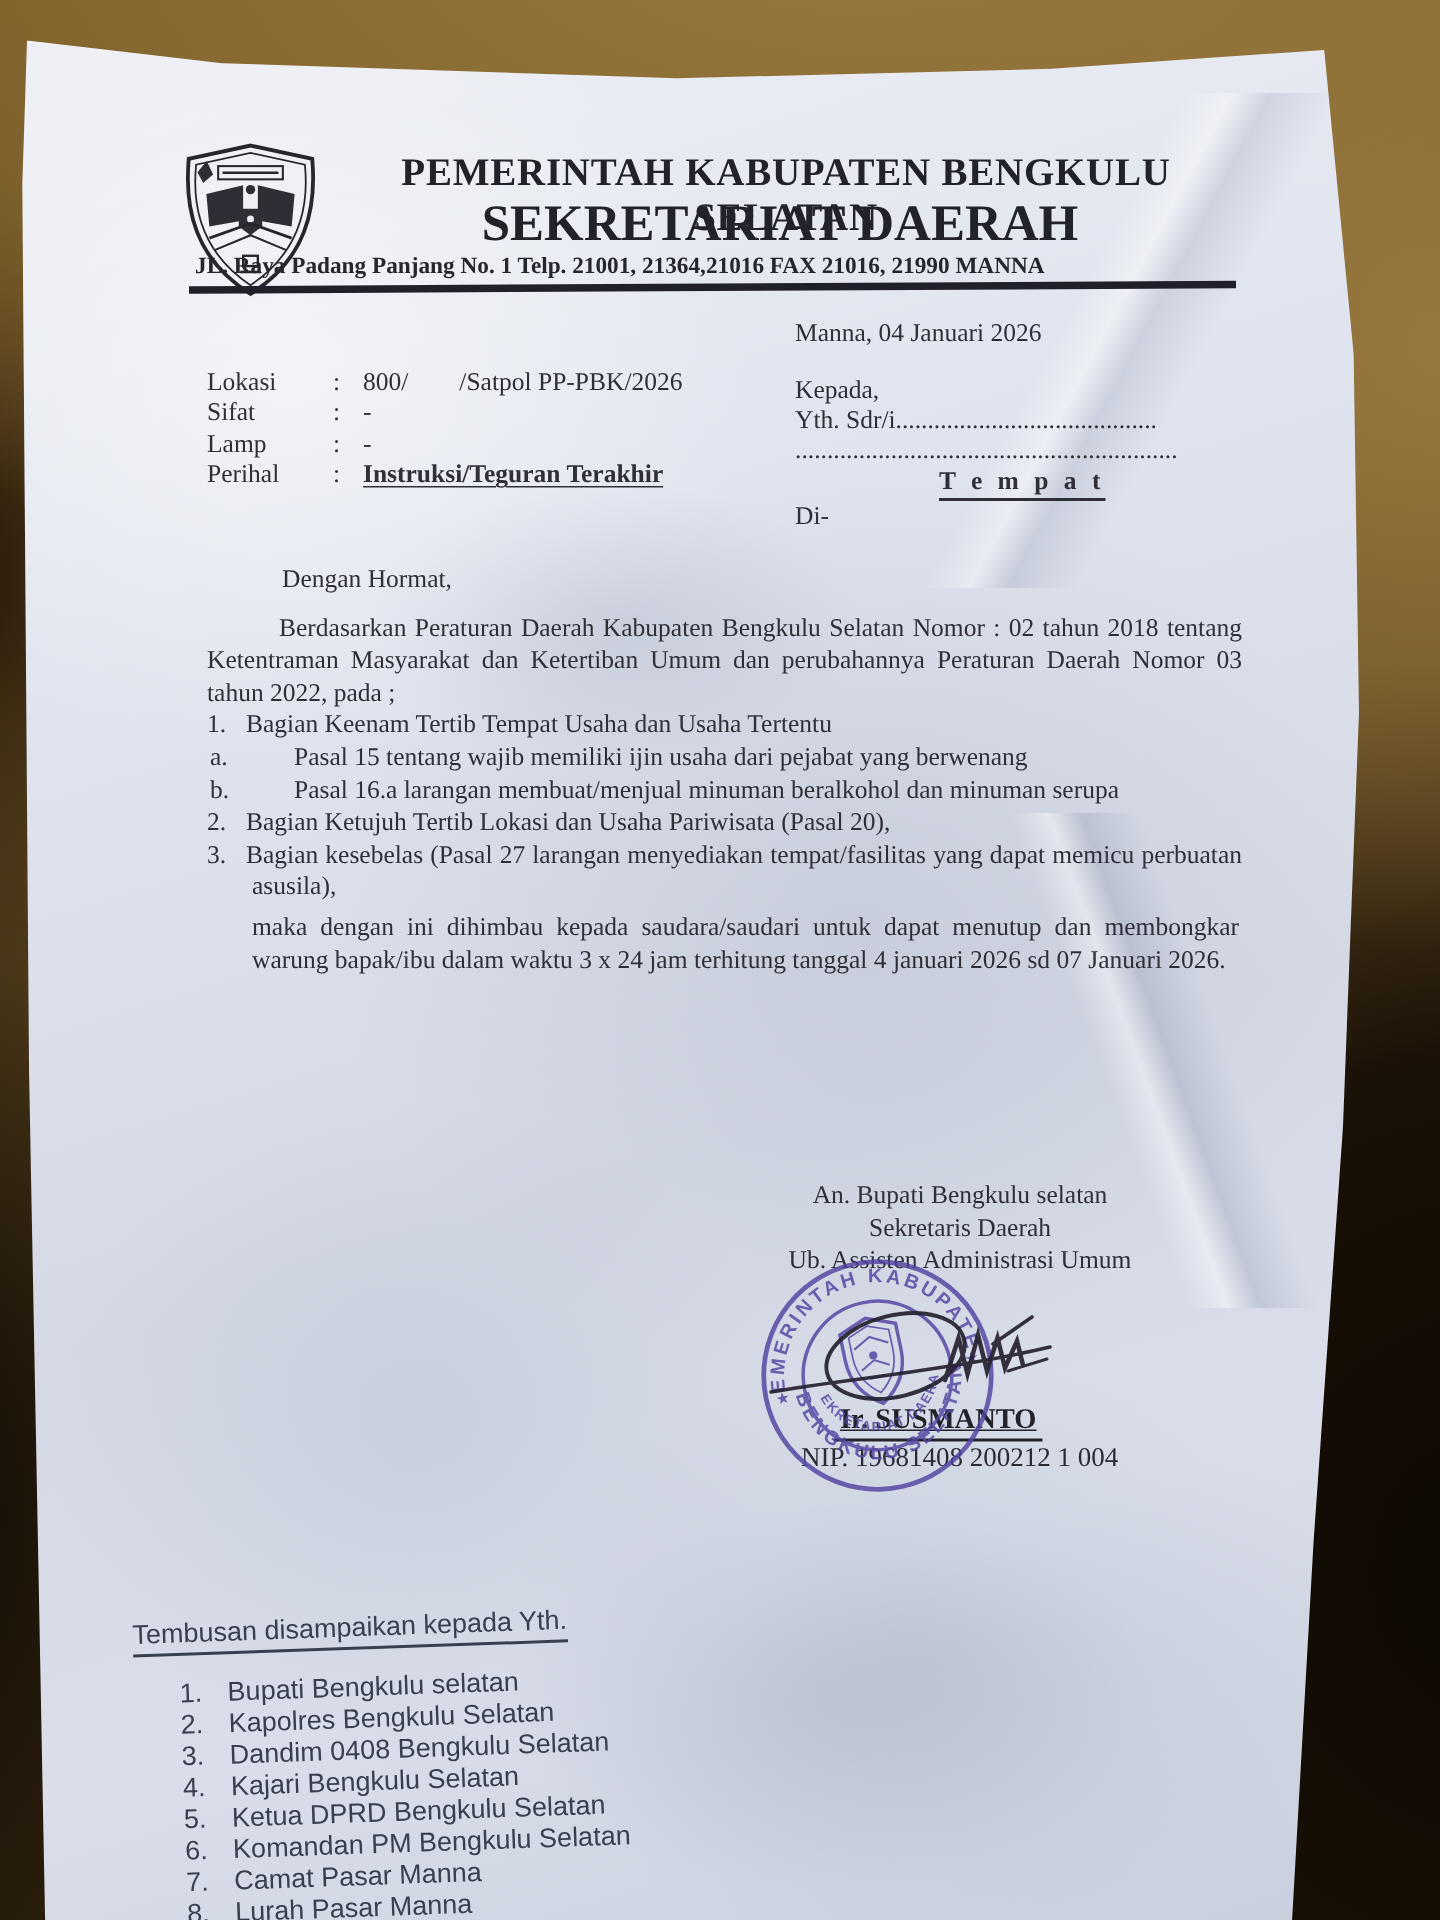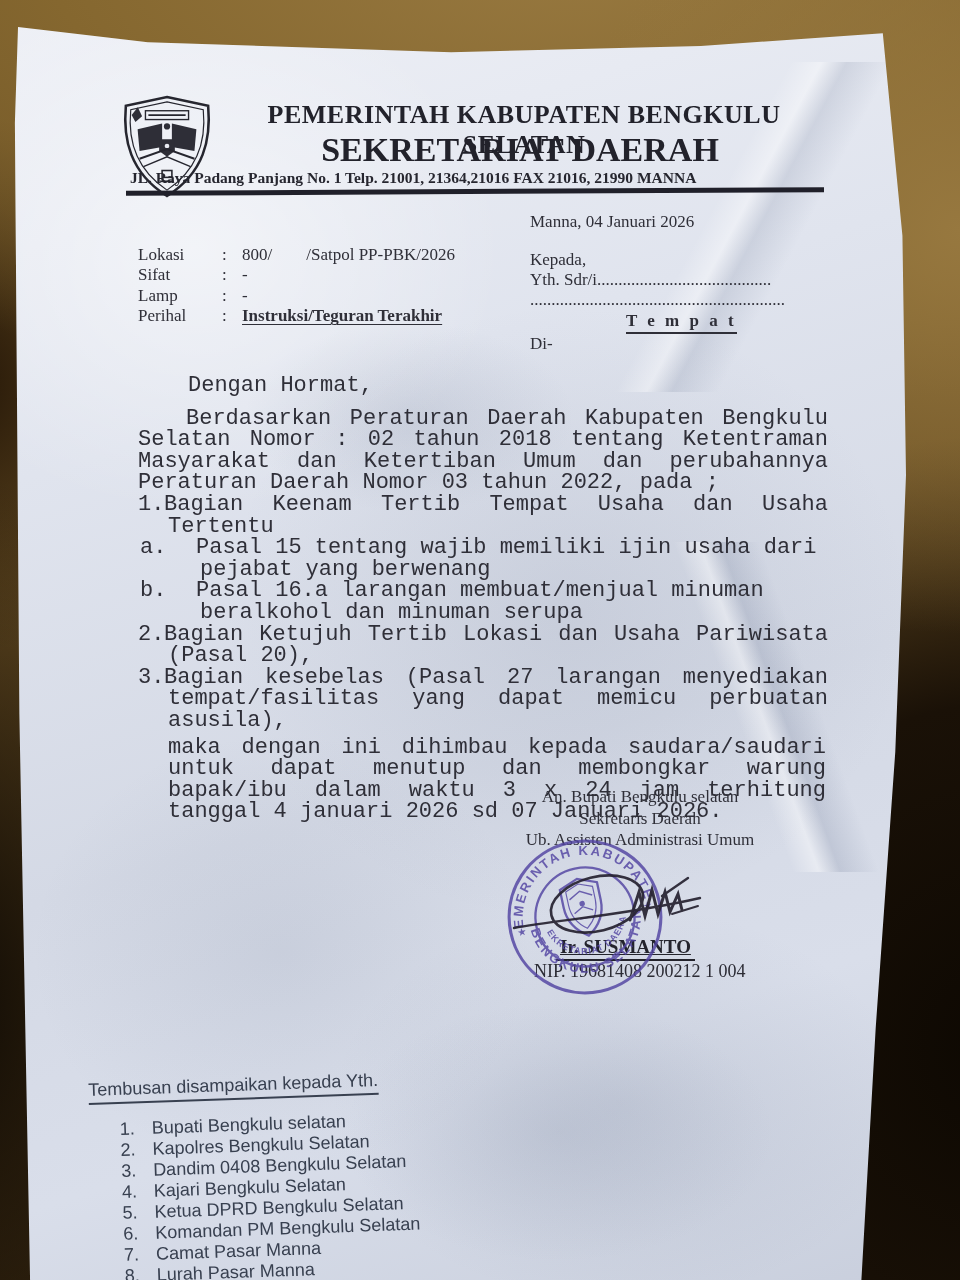--- a/index.html
+++ b/index.html
@@ -37,21 +37,21 @@
   .rule{left:126px;top:189px;width:698px;height:5px;background:#20202a;transform:rotate(-.3deg);}
   .date{left:530px;top:212px;font-size:17px;}
   .meta{left:138px;top:245px;font-size:17px;line-height:20.4px;}
   .meta .row{display:flex;}
   .meta .lbl{width:84px;}
   .meta .col{width:20px;}
   .meta .val{white-space:pre-wrap;}
   .bu{font-weight:bold;text-decoration:underline;text-underline-offset:3px;}
   .recip{left:530px;top:250px;font-size:17px;line-height:20.2px;}
   .tempat{margin-left:96px;font-weight:bold;letter-spacing:3px;border-bottom:2px solid #2f2f38;display:inline-block;padding-bottom:1px;}
-  .bodytxt{left:138px;top:375px;width:690px;font-size:22px;line-height:21.6px;text-align:justify;font-family:Liberation Mono, monospace;}
+  .bodytxt{left:138px;top:375px;width:690px;font-size:17px;line-height:21.6px;text-align:justify;}
   .salut{margin-left:50px;text-align:left;}
   .p1{margin-top:11px;text-indent:48px;}
   .li{padding-left:30px;text-indent:-30px;}
   .li .n{display:inline-block;width:26px;text-indent:0;}
   .sub{padding-left:62px;text-indent:-30px;text-align:left;}
   .sub .n{display:inline-block;width:26px;}
   .pind{margin-left:30px;width:658px;}
   .p2{margin-top:5px;}
   .p3{margin-top:3px;}
   .closing{margin-top:14px;text-indent:50px;text-align:left;}

